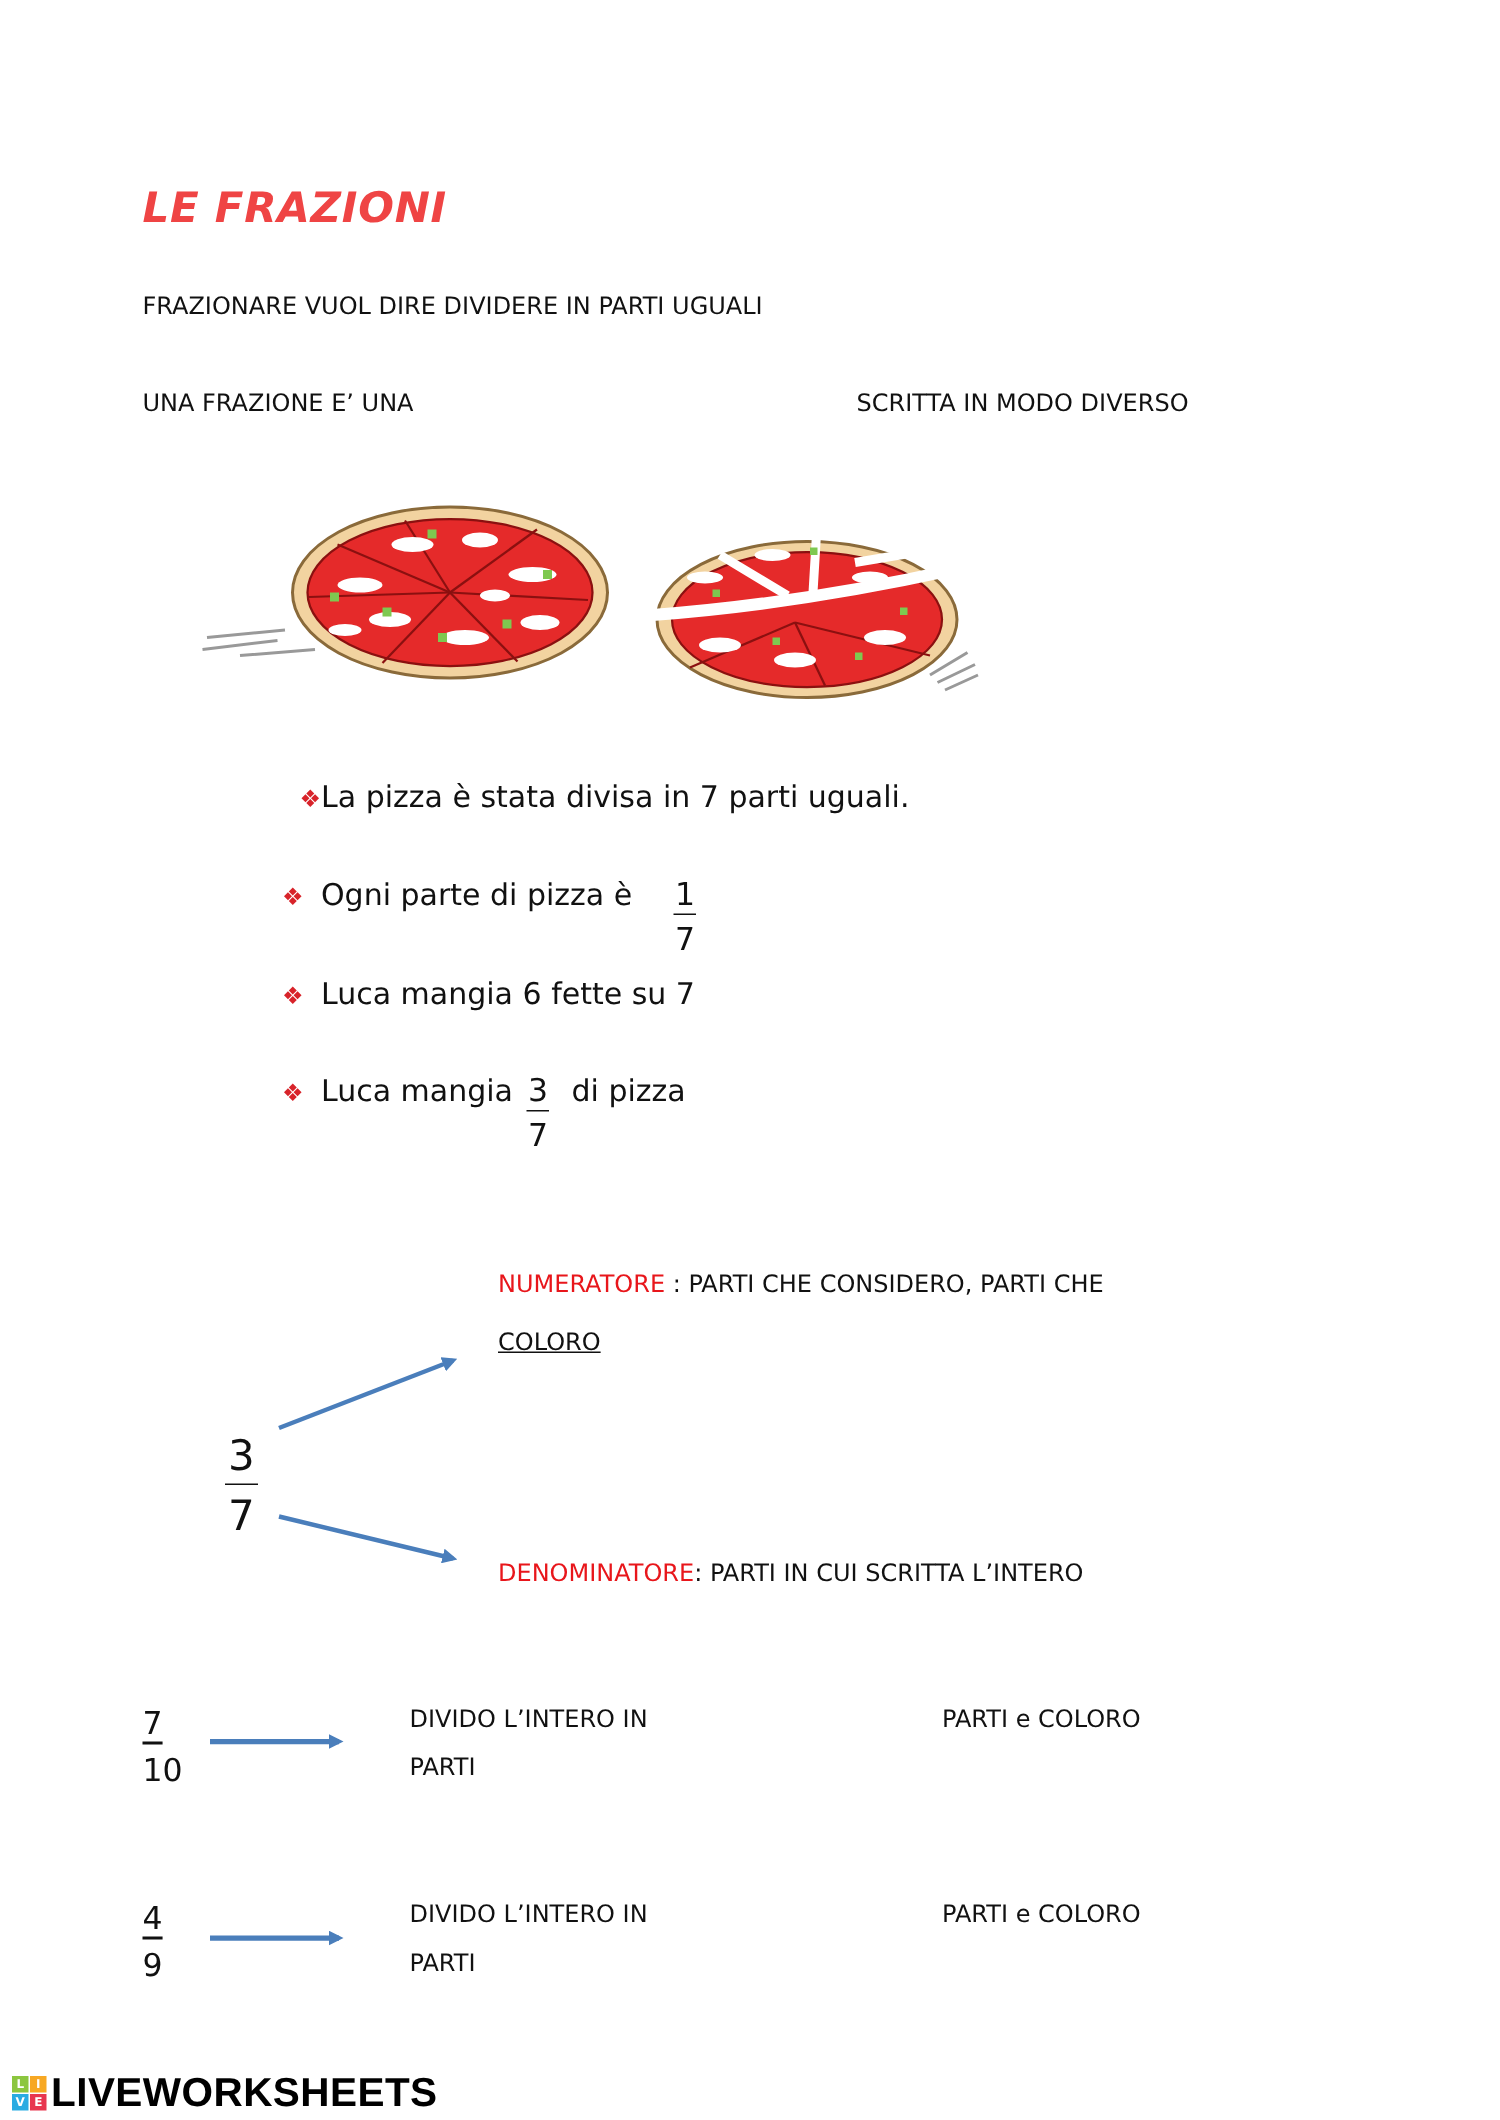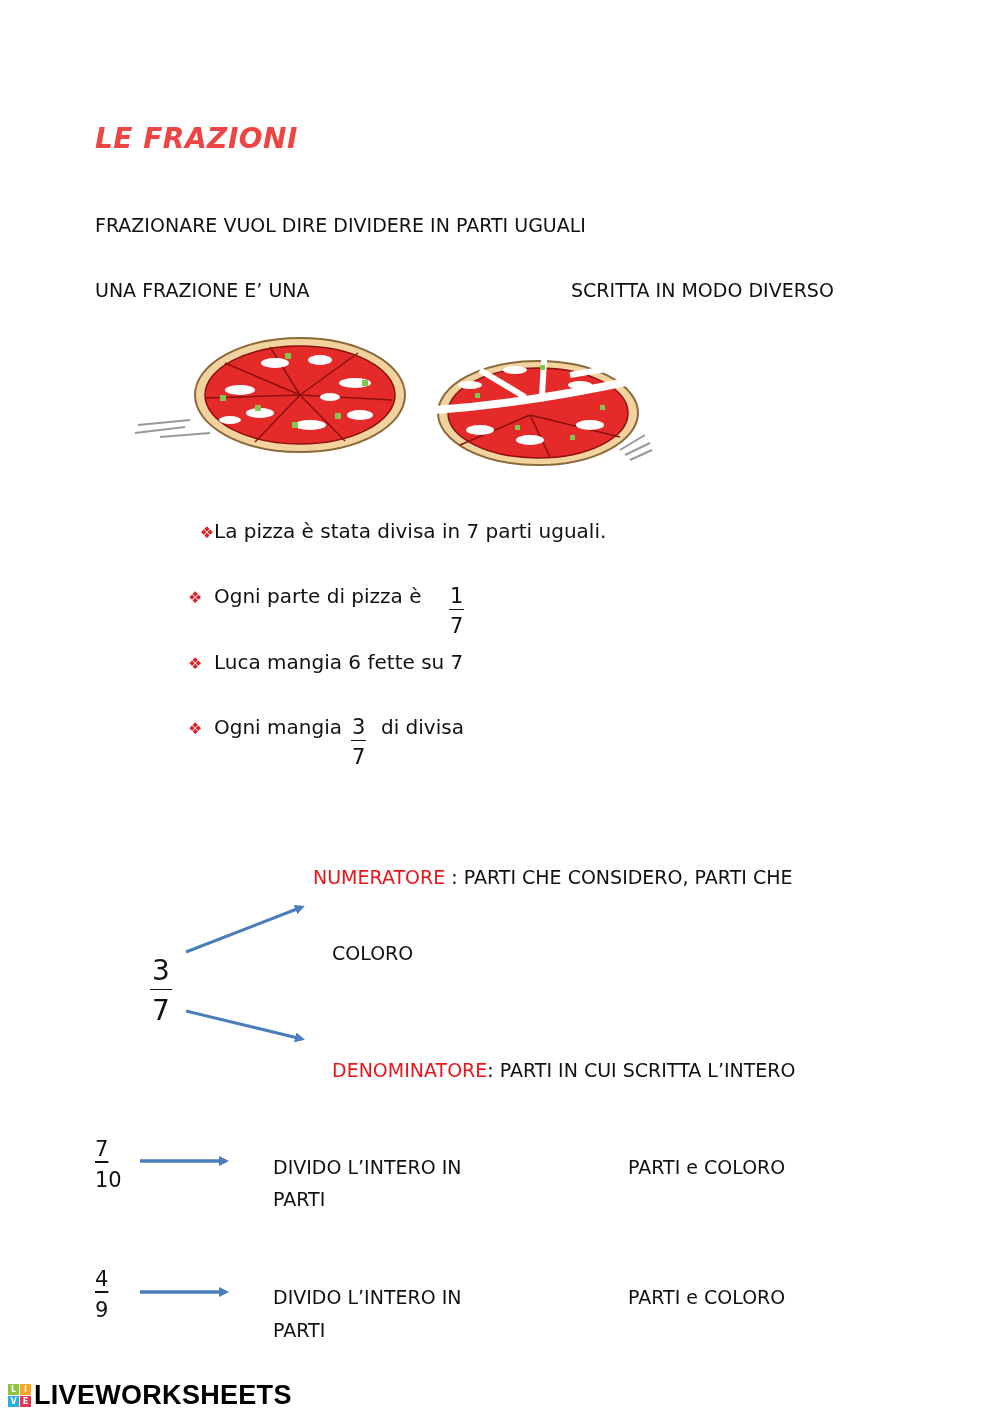--- a/index.html
+++ b/index.html
@@ -2,21 +2,21 @@
 <html><head>
 <meta charset="utf-8">
 <style>
   html, body { margin: 0; padding: 0; }
   body {
     width: 1000px; height: 1413px; background: #ffffff; position: relative; overflow: hidden;
     font-family: "DejaVu Sans", sans-serif; color: #111;
   }
   .abs { position: absolute; white-space: nowrap; }
   .title { left: 95px; top: 122px; font-size: 28px; font-style: italic; font-weight: bold; color: #ef4444; letter-spacing: 0.5px; }
-  .line { font-size: 19px; color: #111; margin-top: 20px; }
+  .line { font-size: 16px; color: #111; }
   .bullet { font-size: 20px; color: #111; }
   .diamond { color: #d8232a; font-size: 16px; display: inline-block; width: 26px; }
   .frac { position: absolute; font-size: 21px; text-align: center; }
   .frac .num { display: block; border-bottom: 1.5px solid #111; line-height: 26px; padding: 0 1px; }
   .frac .den { display: block; line-height: 32px; }
   .red { color: #e8161b; }
   .big-frac { position: absolute; left: 150px; top: 953px; font-size: 28px; text-align: center; }
   .big-frac .num { display: block; border-bottom: 1.5px solid #111; line-height: 36px; padding: 0 2px; }
   .big-frac .den { display: block; line-height: 42px; }
   .ex-frac { position: absolute; font-size: 21px; }
@@ -109,32 +109,32 @@
   <span class="diamond">❖</span><span>Ogni parte di pizza è</span>
 </div>
 <div class="frac" style="left:449px; top:583px;">
   <span class="num">1</span>
   <span class="den">7</span>
 </div>
 <div class="abs bullet" style="left:188px; top:650px;">
   <span class="diamond">❖</span><span>Luca mangia 6 fette su 7</span>
 </div>
 <div class="abs bullet" style="left:188px; top:715px;">
-  <span class="diamond">❖</span><span>Ogni mangia</span>
+  <span class="diamond">❖</span><span>Luca mangia</span>
 </div>
 <div class="frac" style="left:351px; top:714px;">
   <span class="num">3</span>
   <span class="den">7</span>
 </div>
-<div class="abs bullet" style="left:381px; top:715px;">di divisa</div>
+<div class="abs bullet" style="left:381px; top:715px;">di pizza</div>
 
-<div class="abs line" style="left:313px; top:846px;text-align:right;">
+<div class="abs line" style="left:332px; top:846px;text-align:right;">
   <span class="red">NUMERATORE</span><span> : PARTI CHE CONSIDERO, PARTI CHE</span>
 </div>
-<div class="abs line" style="left:332px; top:922px;">COLORO</div>
+<div class="abs line" style="left:332px; top:885px;text-decoration:underline;">COLORO</div>
 
 <div class="big-frac">
   <span class="num">3</span>
   <span class="den">7</span>
 </div>
 
 <div class="abs line" style="left:332px; top:1039px;">
   <span class="red">DENOMINATORE</span><span>: PARTI IN CUI SCRITTA L’INTERO</span>
 </div>
 

